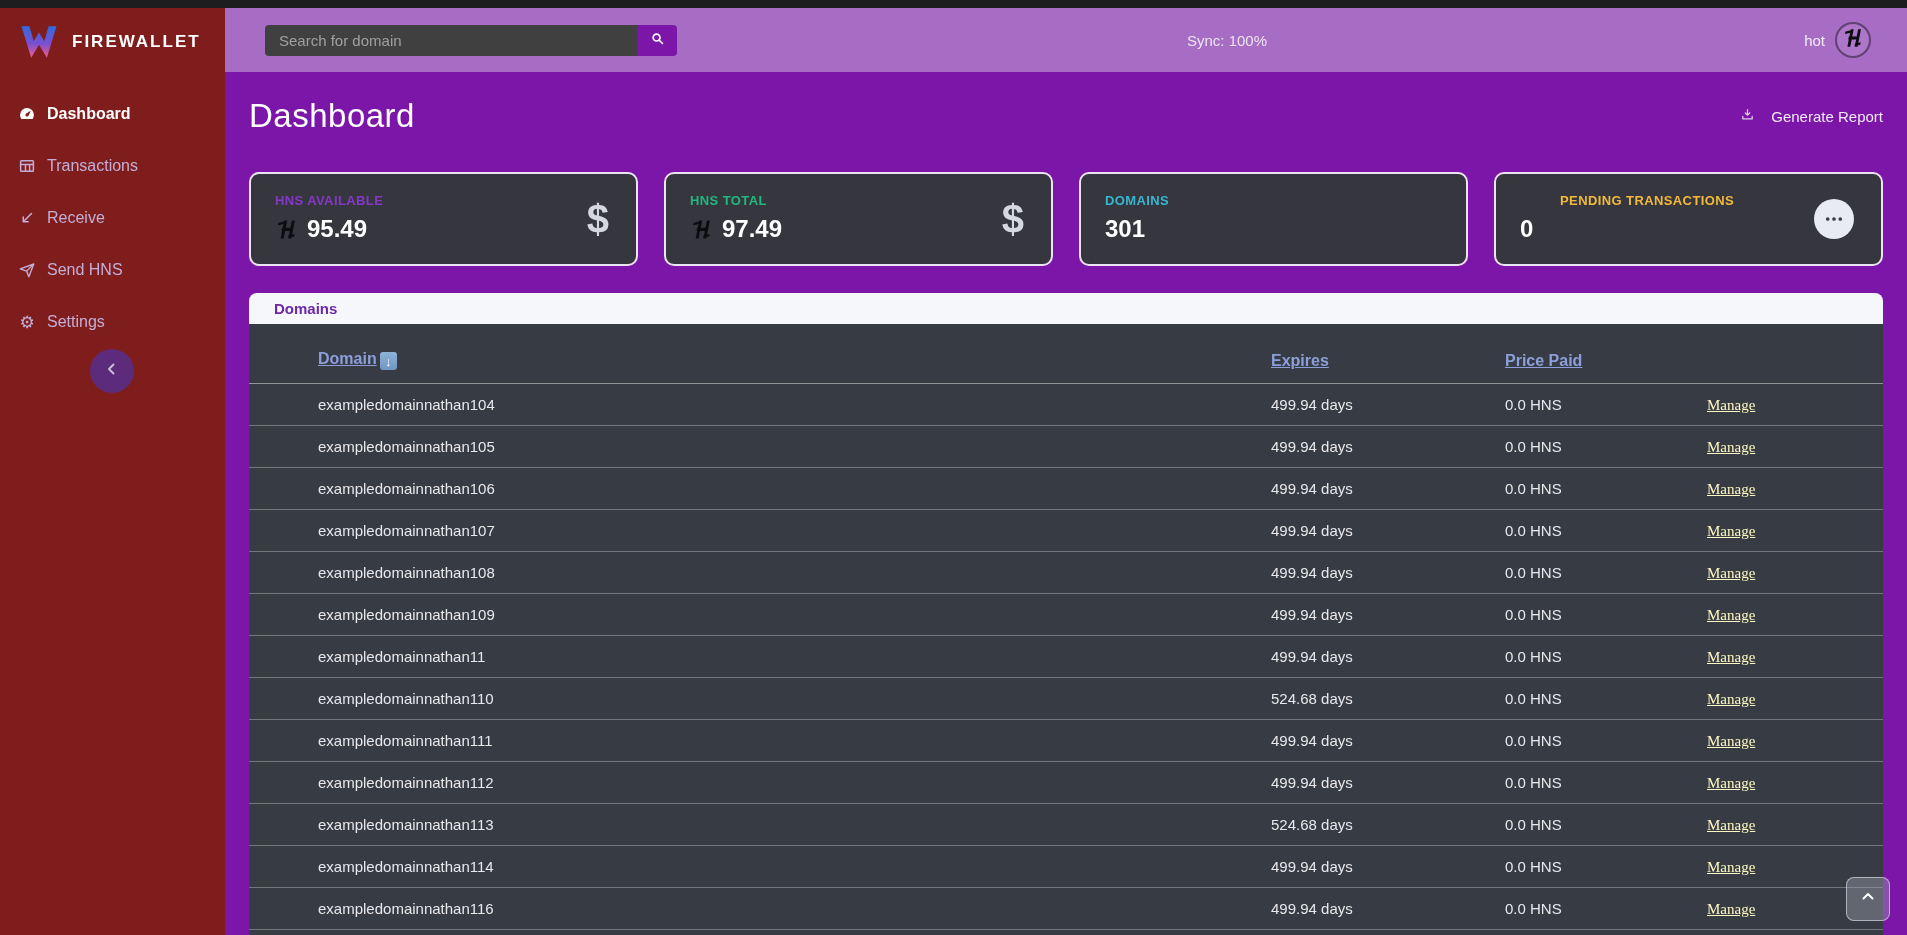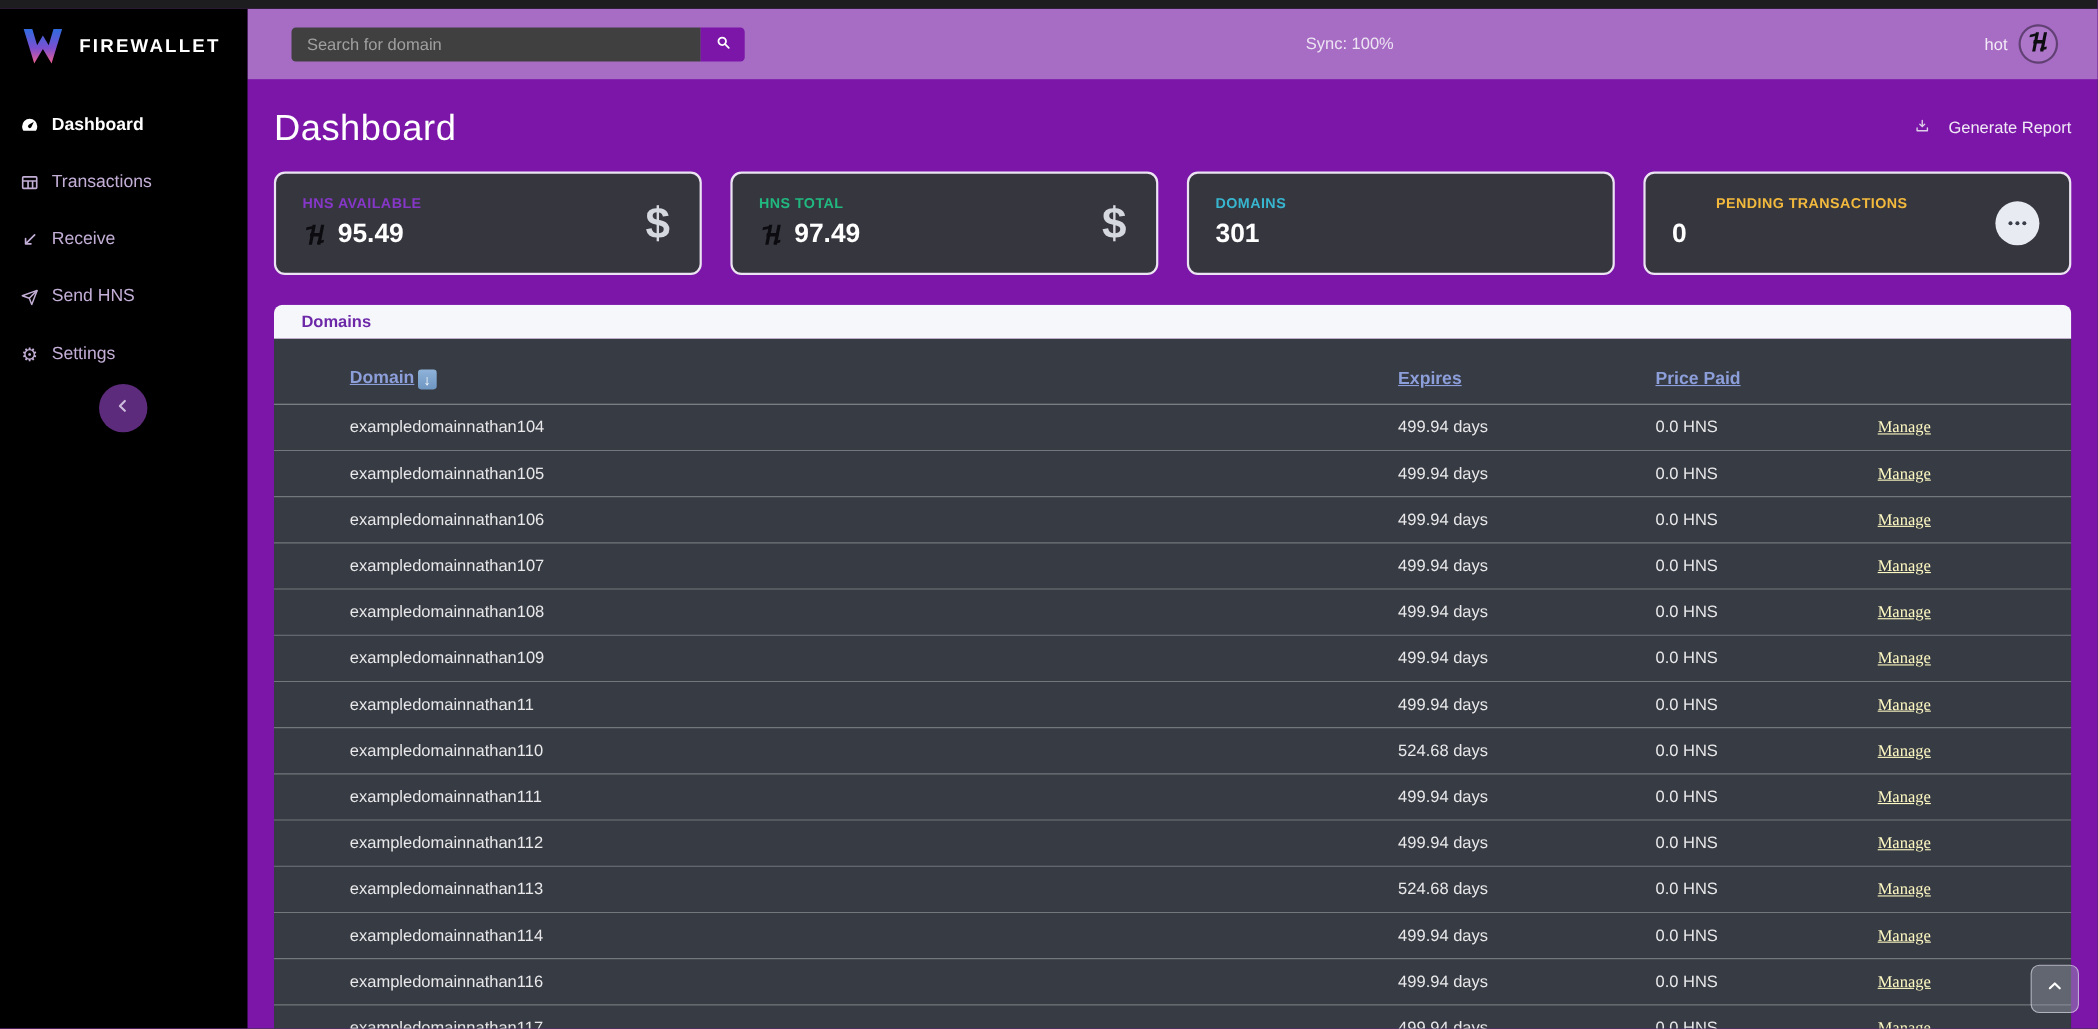--- a/index.html
+++ b/index.html
@@ -5,21 +5,21 @@
   html,body{margin:0;padding:0;}
   body{
     width:1907px;height:935px;position:relative;overflow:hidden;
     background:#7b16a8;
     font-family:"Liberation Sans",sans-serif;
   }
   
   #top-strip{position:absolute;left:0;top:0;width:1907px;height:8px;background:#1d1d20;z-index:6;}
 
   
-  #sidebar{position:absolute;left:0;top:8px;width:225px;height:927px;background:#000000;z-index:4;}
+  #sidebar{position:absolute;left:0;top:8px;width:225px;height:927px;background:#7f1d1d;z-index:4;}
   .brand{display:flex;align-items:center;gap:12px;padding:16px 0 0 18px;}
   .brand-logo{width:42px;height:36px;display:block;}
   .brand-name{color:#fff;font-size:17px;font-weight:bold;letter-spacing:2px;}
   #sidebar-nav{margin-top:28px;}
   .nav-item{display:flex;align-items:center;gap:11px;height:52px;padding-left:18px;
     color:#c3aed6;font-size:16px;cursor:pointer;}
   .nav-item.active{color:#ffffff;font-weight:bold;}
   .nav-item .icon{width:18px;height:18px;display:inline-flex;align-items:center;justify-content:center;}
   .nav-item .icon svg{width:18px;height:18px;}
   #sidebar-collapse{position:absolute;left:90px;top:341px;width:44px;height:44px;border-radius:50%;
@@ -46,21 +46,21 @@
 
   
   #main{position:absolute;left:225px;top:72px;width:1682px;height:863px;
     padding:0 24px;box-sizing:border-box;}
   #page-header{display:flex;align-items:center;justify-content:space-between;margin-top:23px;height:42px;}
   #page-title{color:#fff;font-size:33px;font-weight:400;letter-spacing:0.5px;margin:0;}
   #generate-report{display:flex;align-items:center;gap:16px;color:#f1eaf6;font-size:15px;cursor:pointer;}
   #generate-report .icon svg{width:15px;height:15px;color:#ddd0e8;}
 
   
-  #cards-row{display:flex;gap:26px;margin-top:19px;}
+  #cards-row{display:flex;gap:26px;margin-top:35px;}
   .card{flex:1;height:94px;background:#36363f;border:2px solid #ece4f3;border-radius:10px;
     position:relative;padding:19px 24px;box-sizing:border-box;}
   .card-label{font-size:13px;font-weight:bold;letter-spacing:0.4px;}
   .card-value-row{margin-top:7px;display:flex;align-items:center;gap:9px;}
   .card-value{font-size:24px;font-weight:bold;color:#fff;}
   .value-icon svg{width:23px;height:23px;color:#0c0c10;display:block;}
   .card-right-icon{position:absolute;right:27px;top:50%;transform:translateY(-50%);}
   .dollar-glyph{font-size:40px;font-weight:bold;color:#d6d8e0;line-height:1;}
   .ellipsis-wrap{width:40px;height:40px;border-radius:50%;background:#e9ebf3;
     display:flex;align-items:center;justify-content:center;}

